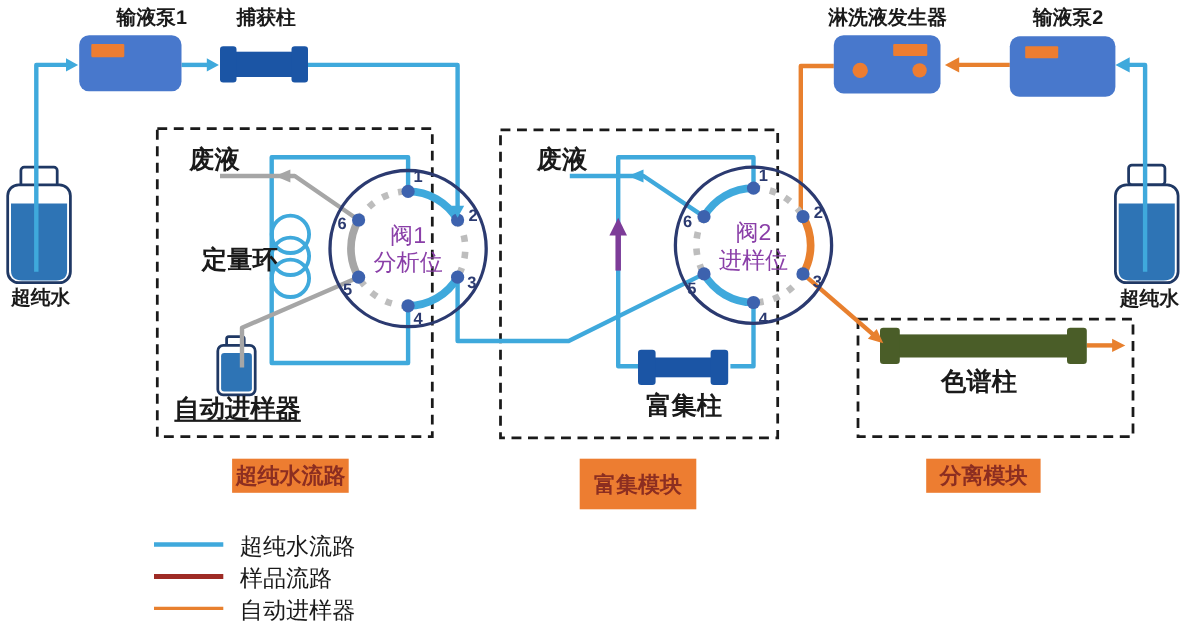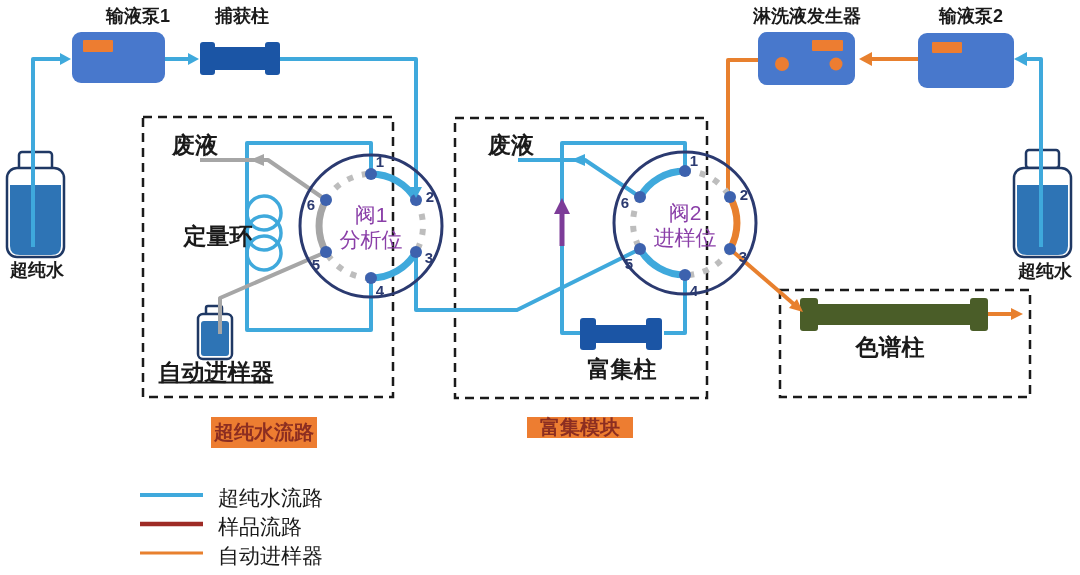--- a/index.html
+++ b/index.html
@@ -214,18 +214,19 @@
   <span class="pnum" style="left:694px;top:160px;">1</span>
   <span class="pnum" style="left:744px;top:194px;">2</span>
   <span class="pnum" style="left:743px;top:256px;">3</span>
   <span class="pnum" style="left:694px;top:290px;">4</span>
   <span class="pnum" style="left:629px;top:263px;">5</span>
   <span class="pnum" style="left:625px;top:202px;">6</span>
 
   <div class="lbl lbl-s" style="left:890px;top:347px;">色谱柱</div>
 
   <div class="badge" style="left:211px;top:417px;width:106px;height:31px;">超纯水流路</div>
-  <div class="badge" style="left:527px;top:417px;width:106px;height:21px;">富集模块</div>
+  <div class="badge" style="left:527px;top:417px;width:106px;height:46px;">富集模块</div>
+  <div class="badge" style="left:842px;top:417px;width:104px;height:31px;">分离模块</div>
 
   <div class="leglbl" style="left:218px;top:487px;">超纯水流路</div>
   <div class="leglbl" style="left:218px;top:516px;">样品流路</div>
   <div class="leglbl" style="left:218px;top:545px;">自动进样器</div>
 </div>
 
 </body></html>

